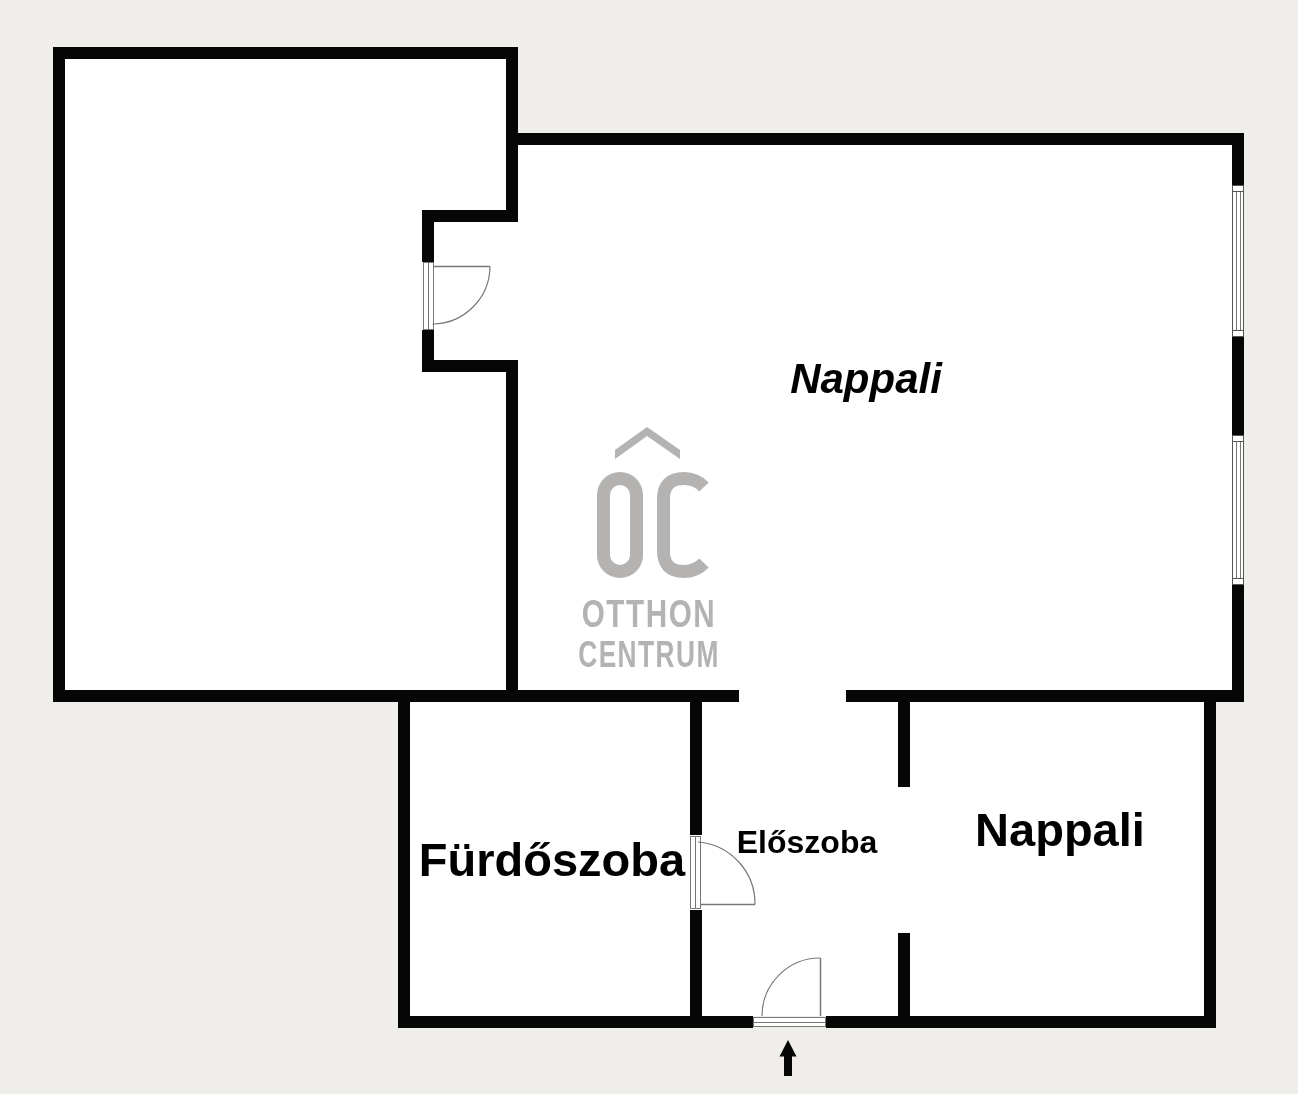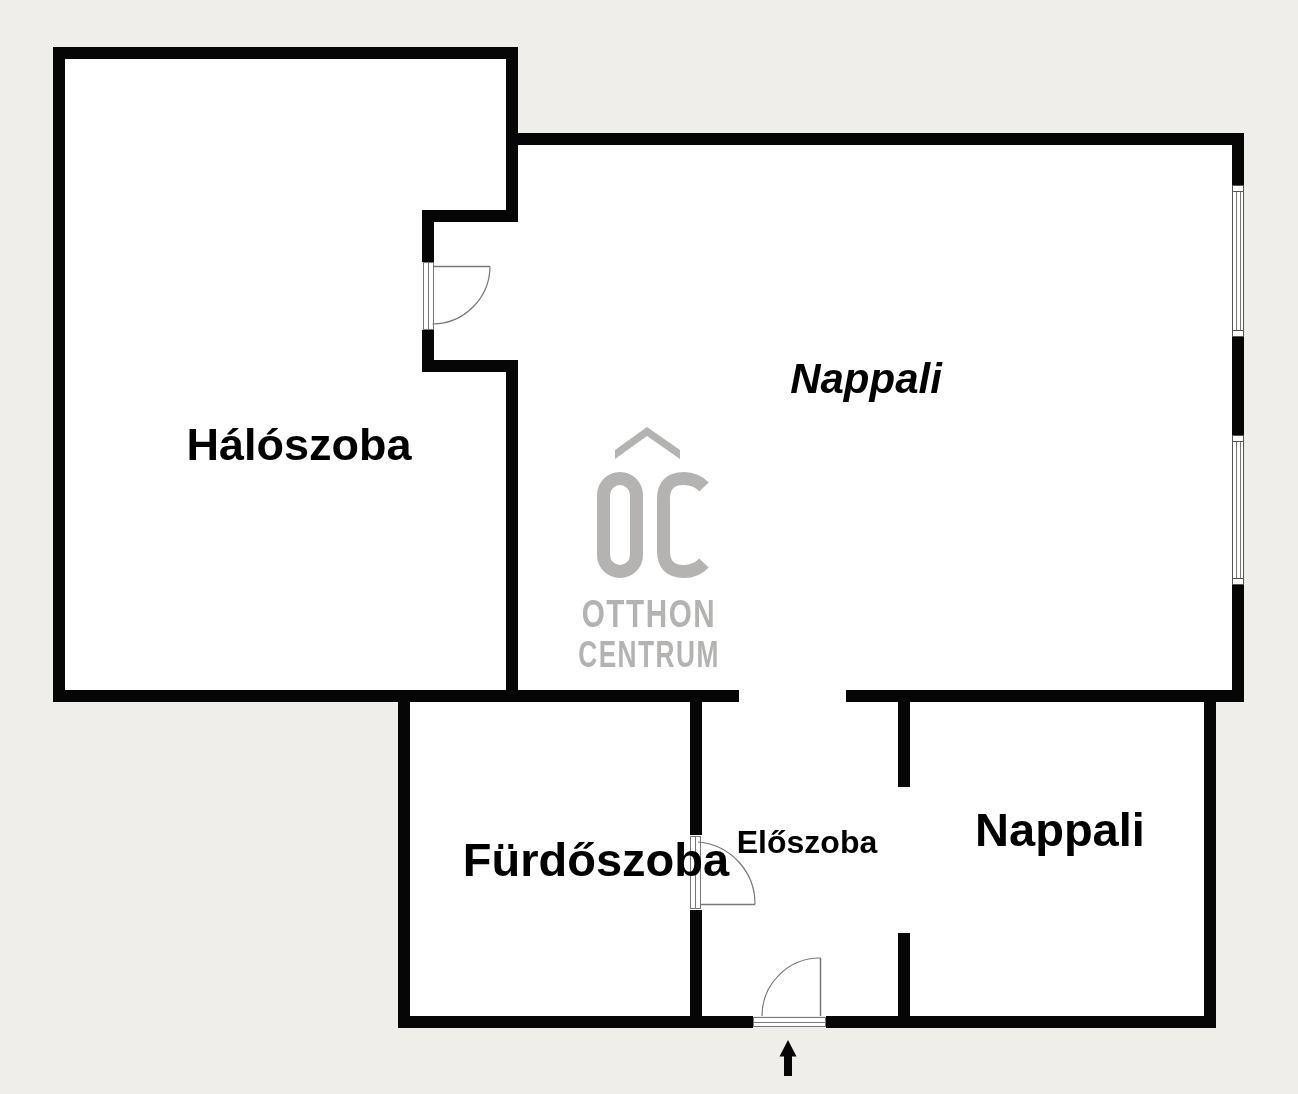--- a/index.html
+++ b/index.html
@@ -91,18 +91,17 @@
         <line x1="820.5" y1="958" x2="820.5" y2="1016" class="door-line"></line>
         <path d="M 490 266.5 A 58 58 0 0 1 432.5 324" class="door-arc"></path>
         <path d="M 698 842 A 62 62 0 0 1 755 904.5" class="door-arc"></path>
         <path d="M 762 1016 A 58 58 0 0 1 820.5 958" class="door-arc"></path>
         <polygon points="788,1040 796.5,1056.5 792,1056.5 792,1076 784,1076 784,1056.5 779.5,1056.5" class="arrow"></polygon>
       </g>
   </svg>
 
   <div class="logo-text" id="logo-line1">OTTHON</div>
   <div class="logo-text" id="logo-line2">CENTRUM</div>
-<div class="room-label" style="left: 299px; top: 445px; font-size: 45px;">Hálószoba</div>
     <div class="room-label" style="left: 866px; top: 379px; font-size: 42px; font-style: italic;">Nappali</div>
-    <div class="room-label" style="left: 552px; top: 859px; font-size: 47px; margin-left: 44px;">Fürdőszoba</div>
+    <div class="room-label" style="left: 552px; top: 859px; font-size: 47px;">Fürdőszoba</div>
     <div class="room-label" style="left: 807px; top: 842px; font-size: 32px;">Előszoba</div>
     <div class="room-label" style="left: 1060px; top: 829px; font-size: 47px;">Nappali</div>
   </div>
 
 </body></html>

